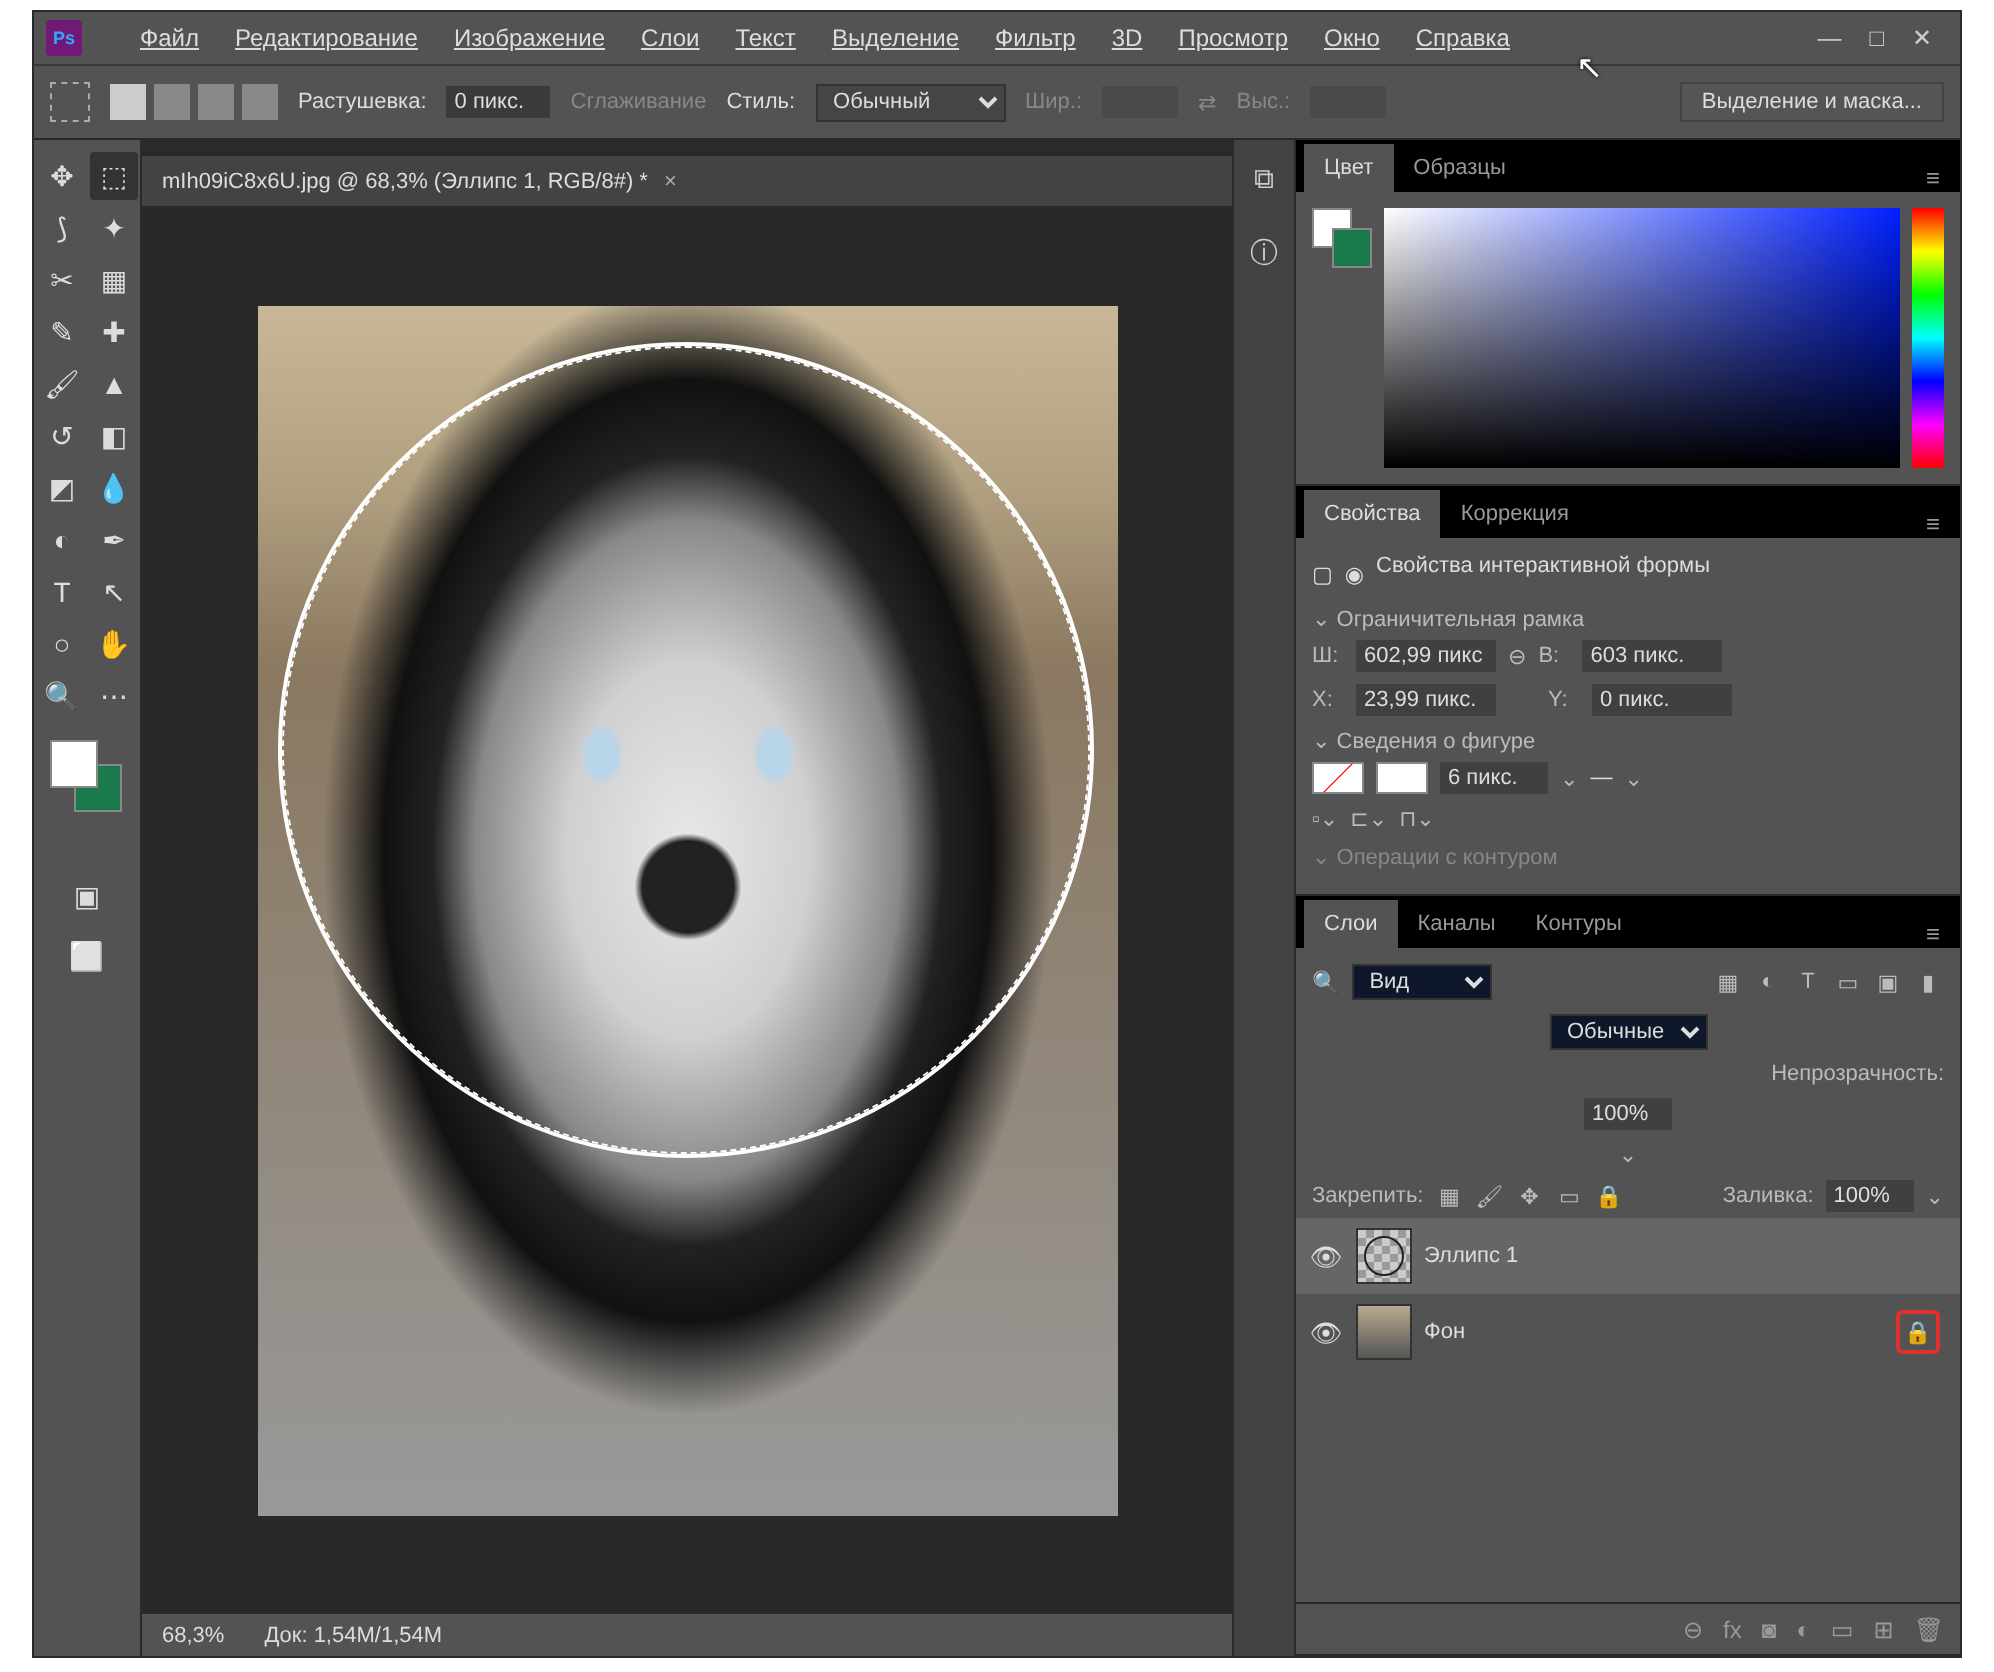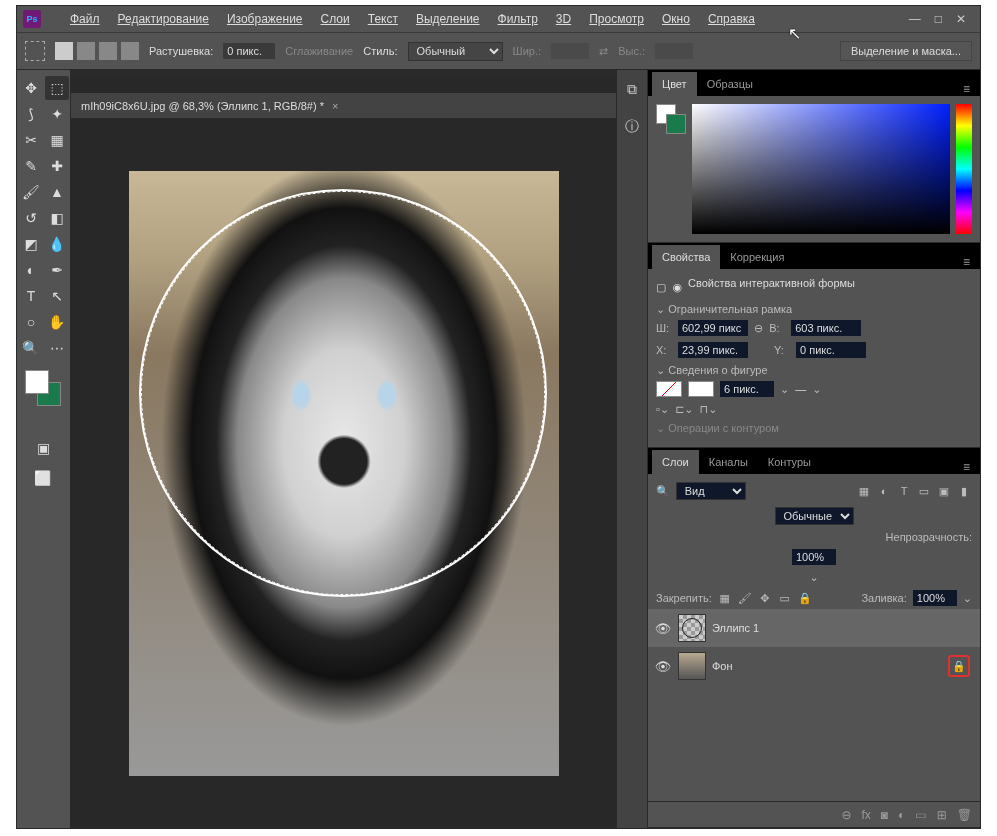--- a/index.html
+++ b/index.html
@@ -26,21 +26,21 @@
 .toolbar { width: 54px; background: #535353; border-right: 1px solid #2a2a2a; padding: 6px 2px; }
 .tool-grid { display: grid; grid-template-columns: 1fr 1fr; gap: 2px; }
 .tool { width: 24px; height: 24px; display: flex; align-items: center; justify-content: center; color: #ddd; font-size: 14px; cursor: pointer; border-radius: 2px; }
 .tool.active { background: #333; }
 .color-swatch { margin-top: 10px; position: relative; width: 36px; height: 36px; margin-left: 6px; }
 .fg { position: absolute; width: 24px; height: 24px; background: #fff; border: 1px solid #888; z-index: 2; }
 .bg { position: absolute; width: 24px; height: 24px; background: #1a7a4c; border: 1px solid #888; left: 12px; top: 12px; }
 .tool-bottom { margin-top: 30px; display: flex; flex-direction: column; gap: 6px; align-items: center; }
 
 .center { flex: 1; background: #282828; display: flex; flex-direction: column; position: relative; }
-.doc-tab { height: 26px; background: #434343; border-bottom: 1px solid #2a2a2a; display: flex; align-items: center; padding: 0 10px; margin-top: 17px; }
+.doc-tab { height: 26px; background: #434343; border-bottom: 1px solid #2a2a2a; display: flex; align-items: center; padding: 0 10px; margin-top: 2px; }
 .doc-tab span { color: #ddd; font-size: 11px; }
 .canvas-wrap { flex: 1; display: flex; align-items: center; justify-content: center; overflow: hidden; }
 .canvas { width: 430px; height: 605px; background: #999; position: relative; overflow: hidden; }
 .img-approx { width: 100%; height: 100%; background:
   radial-gradient(circle at 50% 48%, #222 0%, #222 6%, transparent 7%),
   radial-gradient(ellipse at 40% 37%, #b8d4e8 0%, #b8d4e8 2%, transparent 3%),
   radial-gradient(ellipse at 60% 37%, #b8d4e8 0%, #b8d4e8 2%, transparent 3%),
   radial-gradient(ellipse at 50% 45%, #e8e8e8 0%, #d0d0d0 20%, #888 35%, #222 42%, #111 50%, transparent 60%),
   linear-gradient(180deg, #c8b898 0%, #b0a080 15%, #8a7860 30%, #999 100%);
   position: relative; }
@@ -64,21 +64,21 @@
 .color-mini .fg2 { width: 20px; height: 20px; background: #fff; border: 1px solid #888; position: absolute; }
 .color-mini .bg2 { width: 20px; height: 20px; background: #1a7a4c; border: 1px solid #888; position: absolute; left: 10px; top: 10px; }
 .color-field { flex: 1; height: 130px; background: linear-gradient(to right, #fff, #0020ff), linear-gradient(to top, #000, transparent); background-blend-mode: multiply; position: relative; }
 .hue-strip { width: 16px; height: 130px; background: linear-gradient(to bottom, #f00, #ff0, #0f0, #0ff, #00f, #f0f, #f00); }
 
 .props-panel { padding: 8px; font-size: 11px; color: #ddd; min-height: 170px; }
 .props-row { display: flex; align-items: center; gap: 6px; margin-bottom: 6px; }
 .props-hdr { color: #ddd; font-size: 11px; margin-bottom: 8px; }
 .props-sect { color: #bbb; font-size: 11px; margin: 4px 0; cursor: pointer; }
 .props-sect::before { content: "⌄ "; }
-.prop-inp { background: #0f172a; border: none; color: #ddd; font-size: 11px; width: 70px; padding: 2px 4px; }
+.prop-inp { background: #404040; border: none; color: #ddd; font-size: 11px; width: 70px; padding: 2px 4px; }
 .prop-lbl { color: #bbb; width: 16px; }
 .small-sw { width: 26px; height: 16px; background: #fff; border: 1px solid #888; }
 .small-sw.red { background: linear-gradient(135deg, #fff 48%, #f00 50%, #fff 52%); }
 
 .layers-panel { flex: 1; display: flex; flex-direction: column; }
 .layers-body { flex: 1; padding: 4px 0; font-size: 11px; color: #ddd; }
 .layer-opts { display: flex; align-items: center; gap: 6px; padding: 4px 8px; }
 .layer-opts2 { display: flex; align-items: center; gap: 6px; padding: 3px 8px; flex-direction: column; }
 .layer-sel { background: #0f172a; border: 1px solid #333; color: #ddd; font-size: 11px; padding: 1px 4px; flex: 1; max-width: 70px; }
 .layer-filters { display: flex; gap: 4px; margin-left: auto; }
@@ -190,20 +190,24 @@
         <span>mIh09iC8x6U.jpg @ 68,3% (Эллипс 1, RGB/8#) *</span>
         <span style="margin-left:8px;color:#aaa">×</span>
       </div>
       <div class="canvas-wrap">
         <div class="canvas">
           <div class="img-approx"></div>
           <div class="shape-ellipse"></div>
           <div class="sel-ellipse"></div>
         </div>
       </div>
+      <div class="statusbar">
+        <span>68,3%</span>
+        <span>Док: 1,54M/1,54M</span>
+      </div>
     </div>
 
     <div class="midcol">
       <div class="mi">⧉</div>
       <div class="mi">ⓘ</div>
     </div>
 
     <div class="panels">
 
       <div class="panel">

